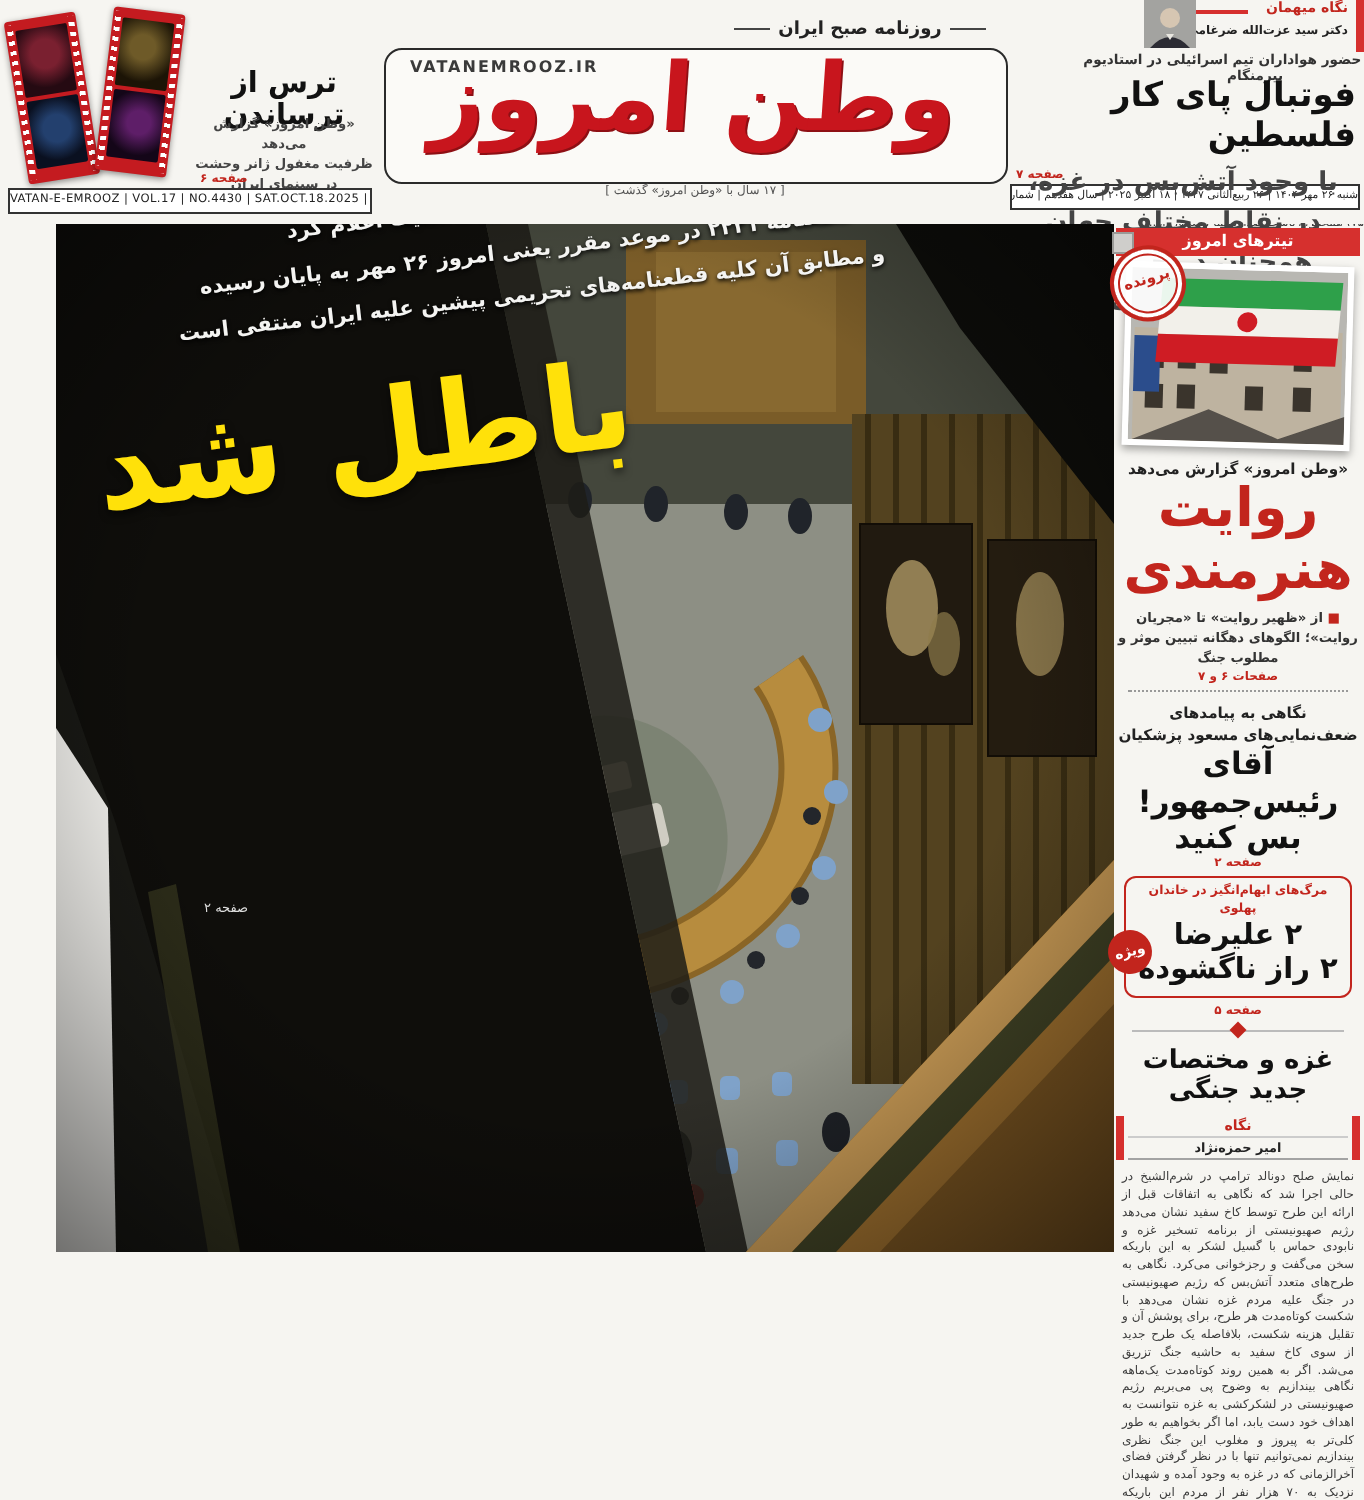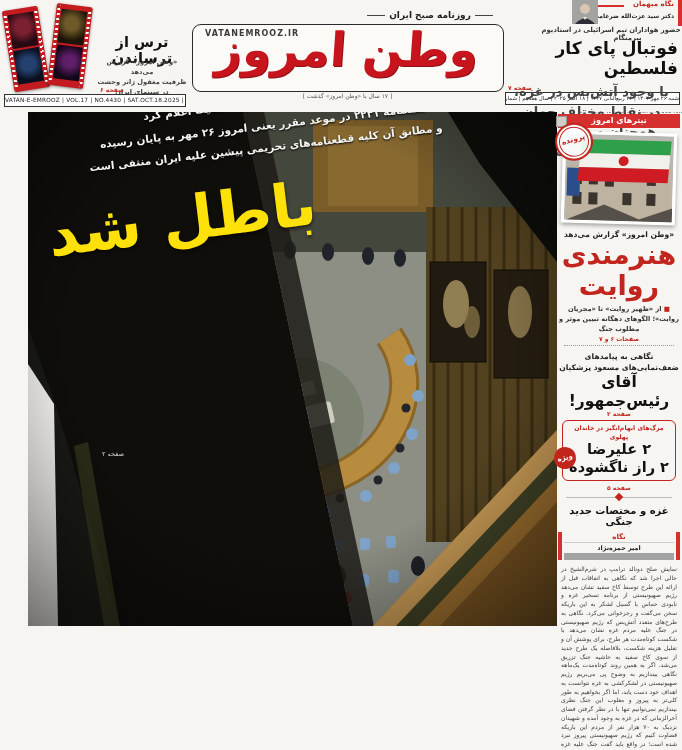--- a/index.html
+++ b/index.html
@@ -69,26 +69,26 @@
   .dotrule{border-top:1px dotted #999;margin:3px 6px;}
   .diamondrule{position:relative;height:8px;margin:2px 0;}
   .diamondrule:before{content:"";position:absolute;left:8px;right:8px;top:4px;border-top:1px solid #bbb;}
   .diamondrule .d{position:absolute;left:50%;top:1px;width:6px;height:6px;background:#c2251d;
                   transform:translateX(-50%) rotate(45deg);}
   #sb-box{position:relative;border:1.5px solid #c2251d;border-radius:6px;margin:3px 4px;padding:3px 2px 4px 2px;}
   #sb-box .bk{font-size:6.2px;font-weight:bold;color:#c2251d;line-height:1.4;}
   #sb-box .bt{font-size:14.5px;font-weight:700;color:#111;line-height:1.2;}
   #vize{position:absolute;left:-9px;top:26px;width:22px;height:22px;border-radius:50%;background:#c2251d;
         color:#fff;font-size:7px;font-weight:bold;line-height:22px;text-align:center;transform:rotate(-14deg);}
-  #gaza-h{font-size:10px;font-weight:900;color:#111;margin-top:4px;}
+  #gaza-h{font-size:13px;font-weight:900;color:#111;margin-top:4px;}
   .viewhead{position:relative;margin:5px 0 3px 0;padding:0 6px;}
   .viewhead .vbar{position:absolute;top:0;bottom:0;width:4px;background:#d6302e;}
   .viewhead .vbar.l{left:0;} .viewhead .vbar.r{right:0;}
   .viewhead .vl{font-size:7px;font-weight:900;color:#c2251d;border-bottom:1px solid #ccc;padding:1px 0;}
-  .viewhead .va{font-size:6.4px;font-weight:bold;color:#222;border-bottom:7px solid #a3a3a3;padding:1px 0;}
+  .viewhead .va{font-size:6.4px;font-weight:bold;color:#222;border-bottom:1px solid #a3a3a3;padding:1px 0;}
   .smallbody{font-size:6px;line-height:1.46;color:#3c3c3c;text-align:justify;overflow:hidden;}
   #sb-viewbody{height:222px;padding:2px 3px;}
   
   #bottom{left:6px;top:633px;width:551px;height:114px;direction:rtl;display:flex;gap:8px;}
   #guest-col{width:110px;flex:0 0 auto;}
   #guesthead{position:relative;height:26px;border-left:none;margin-bottom:3px;}
   #guesthead .gbar{position:absolute;right:0;top:0;bottom:0;width:4px;background:#d6302e;}
   #guesthead .gl{position:absolute;right:8px;top:0;font-size:7px;font-weight:900;color:#c2251d;}
   #guesthead .ga{position:absolute;right:8px;top:12px;font-size:6px;font-weight:bold;color:#222;}
   #guesthead .gline{position:absolute;right:58px;left:26px;top:5px;height:2px;background:#d6302e;}
@@ -322,30 +322,31 @@
         <rect x="16" y="33" width="90" height="14" fill="#cf1c24"></rect>
         <circle cx="60" cy="26" r="5" fill="#cf1c24"></circle>
       </g>
     </svg>
   </div>
 
   <div class="sb-kicker c">
     <div>«وطن امروز» گزارش می‌دهد</div>
   </div>
   <div class="sb-title-red c">
+    <div>روایت</div>
     <div>هنرمندی</div>
-    <div>روایت</div>
   </div>
   <div class="sb-bullet c">■ از «ظهیر روایت» تا «مجریان روایت»؛ الگوهای دهگانه تبیین موثر و مطلوب جنگ</div>
   <div class="pageref c">صفحات ۶ و ۷</div>
   <div class="dotrule"></div>
 
   <div class="sb-kicker c">نگاهی به پیامدهای ضعف‌نمایی‌های مسعود پزشکیان</div>
   <div class="sb-title-blk c">
     <div>آقای رئیس‌جمهور!</div>
+    <div>بس کنید</div>
   </div>
   <div class="pageref c">صفحه ۲</div>
 
   <div id="sb-box">
     <div id="vize">ویژه</div>
     <div class="bk c">مرگ‌های ابهام‌انگیز در خاندان پهلوی</div>
     <div class="bt c">
       <div>۲ علیرضا</div>
       <div>۲ راز ناگشوده</div>
     </div>

